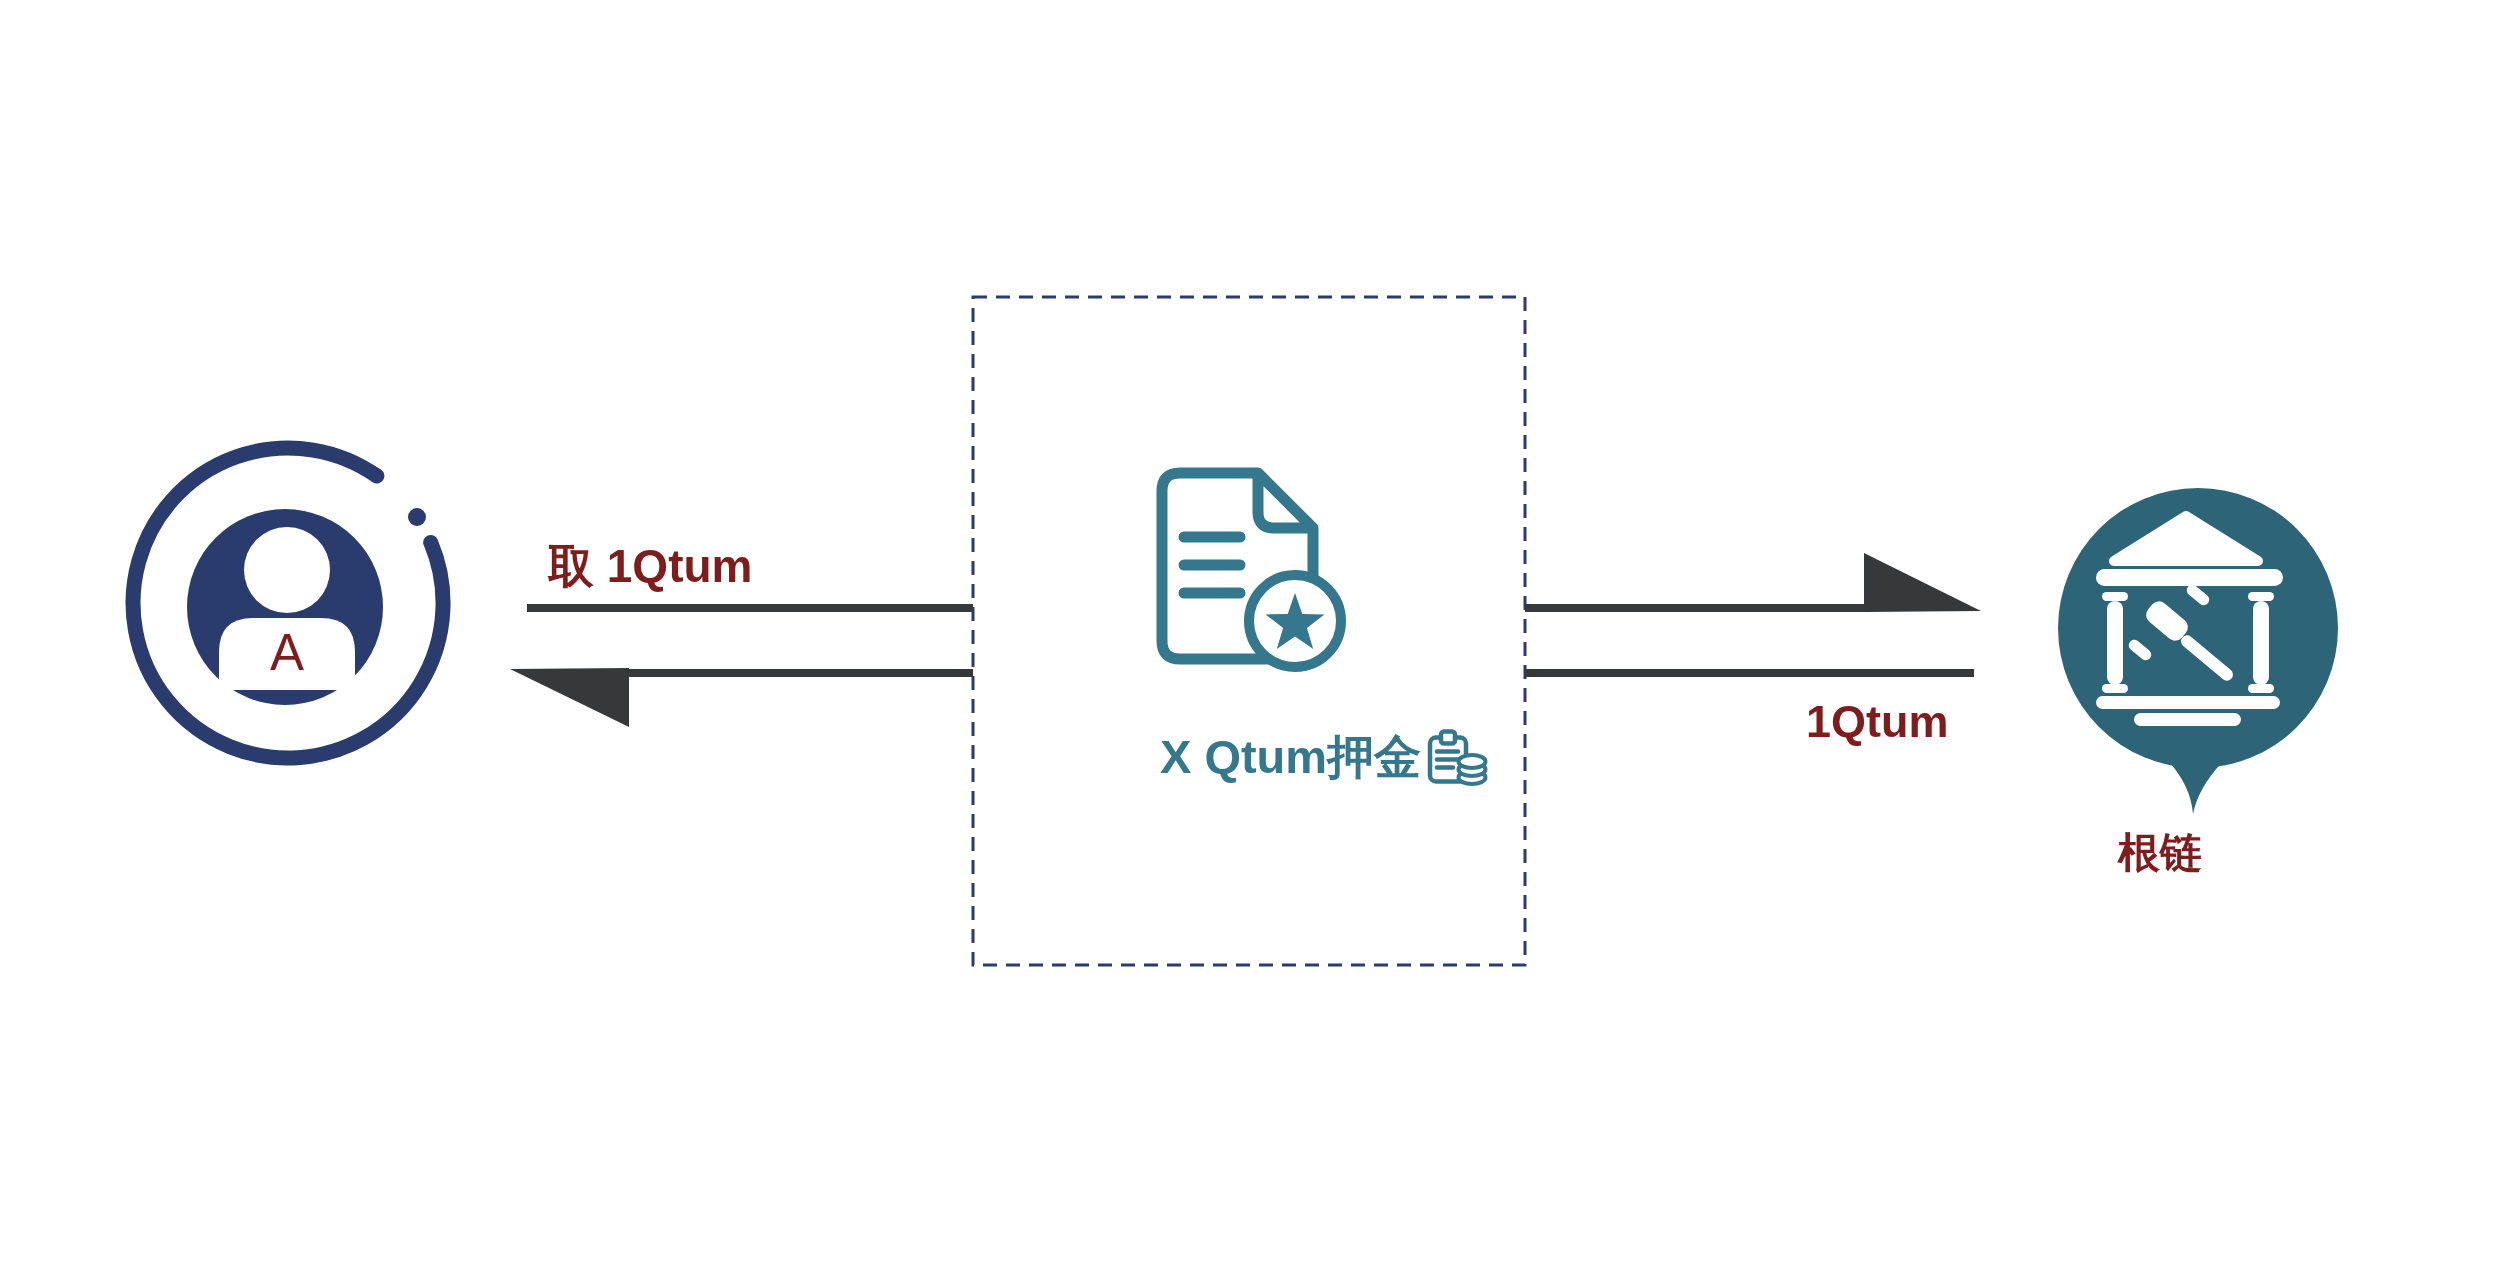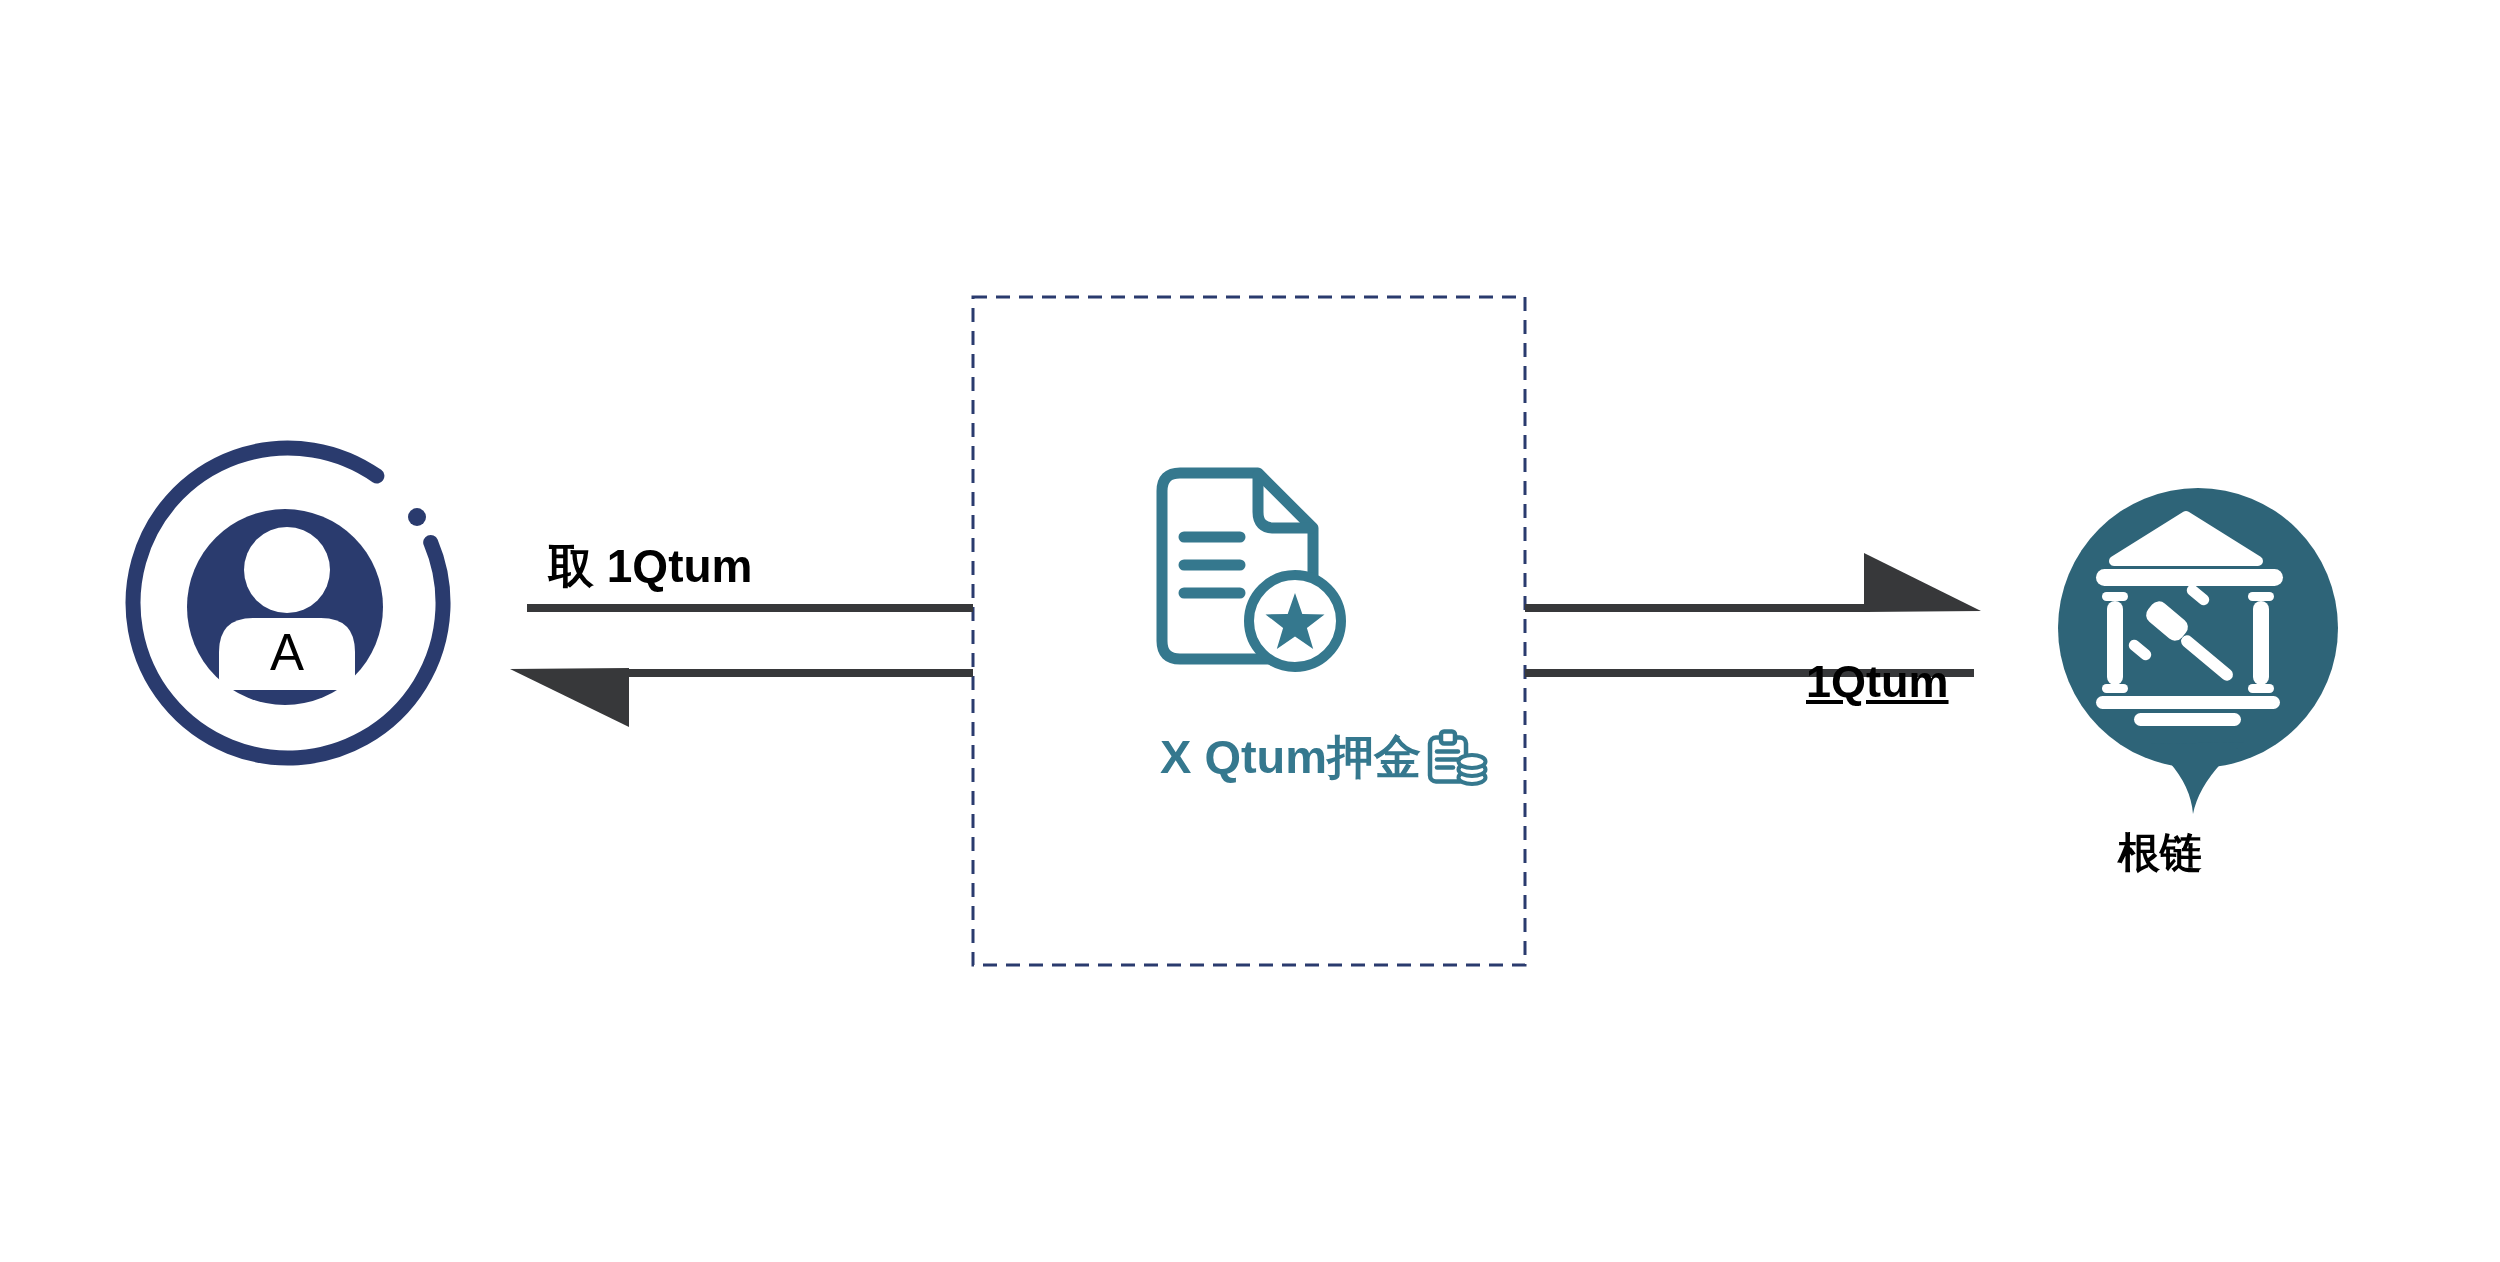--- a/index.html
+++ b/index.html
@@ -14,24 +14,24 @@
   .diagram-svg {
     position: absolute;
     left: 0; top: 0;
     width: 2500px; height: 1262px;
   }
   .label {
     position: absolute;
     line-height: 1;
     white-space: nowrap;
   }
-  .navy-text   { color: #000000; }
+  .navy-text   { color: #7f1d1d; }
   .teal-text   { color: #35788e; }
   .withdraw-label  { left: 548px;  top: 543px;  font-size: 46px; font-weight: 600; }
-  .amount-label    { left: 1806px; top: 659px;  font-size: 45px; font-weight: 600; text-decoration: underline; }
+  .amount-label    { left: 1806px; top: 699px;  font-size: 45px; font-weight: 600; }
   .deposit-label   { left: 1124px; top: 720px;  font-size: 47px; font-weight: 600;
                      display: flex; align-items: flex-end; gap: 5px; margin-left: 36px; }
   .deposit-label svg { transform: translateY(7px); }
   .rootchain-label { left: 2118px; top: 832px;  width: 150px; text-align: left;
                      font-size: 42px; font-weight: 600; }
   .a-letter        { left: 247px;  top: 627px;  width: 80px;  text-align: center;
                      font-size: 51px; font-weight: 500; }
 </style>
 </head>
 <body>

